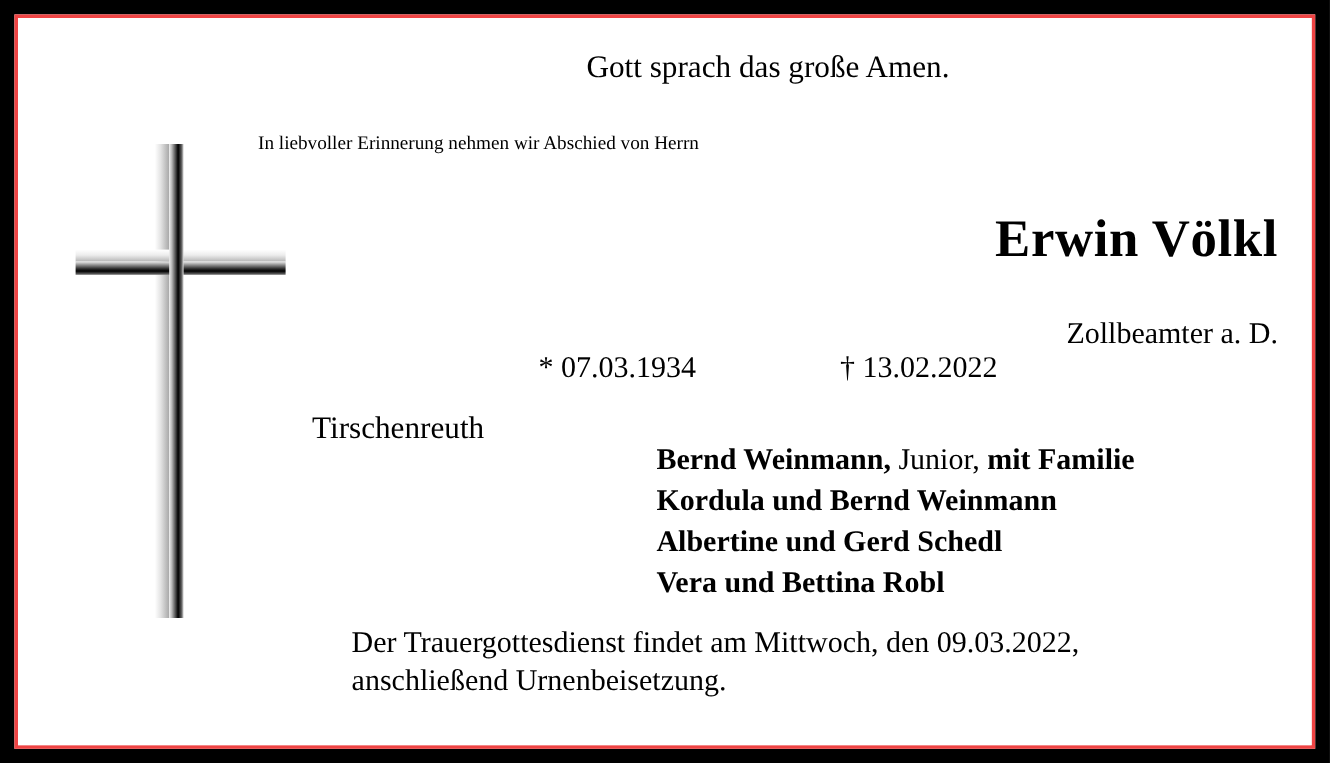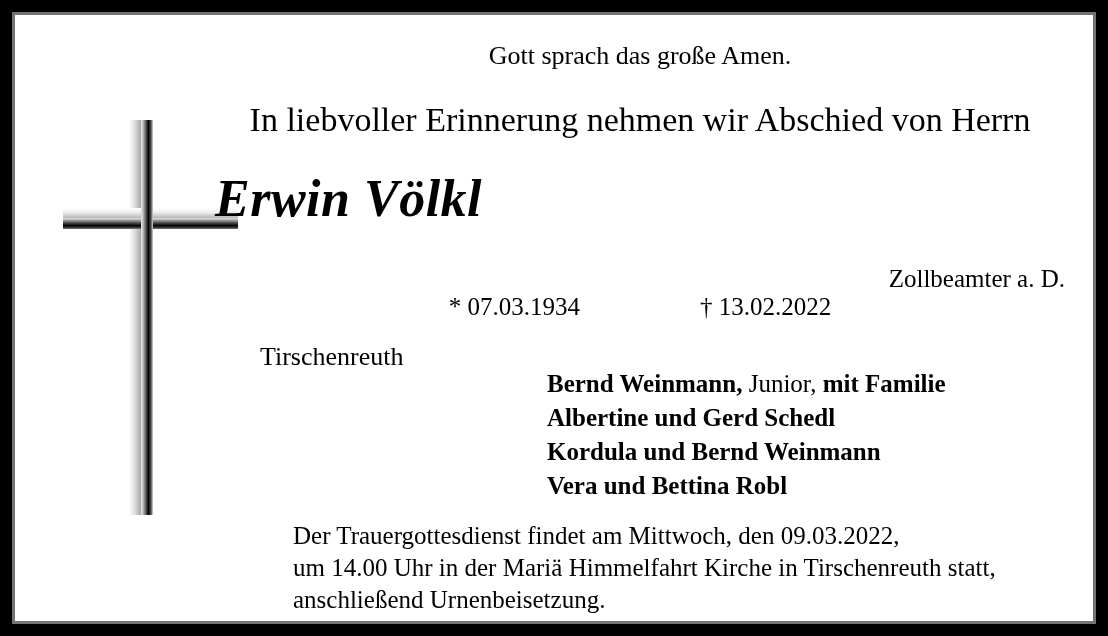--- a/index.html
+++ b/index.html
@@ -23,21 +23,21 @@
     background: #000000;
     box-sizing: border-box;
     padding: 12px;
   }
   .notice-inner {
     position: relative;
     width: 100%;
     height: 100%;
     background: #ffffff;
     box-sizing: border-box;
-    border: 3px solid #737373;
+    border: 3px solid #ef4444;
   }
   .notice-body {
     position: absolute;
     left: 0;
     top: 0;
     right: 0;
     bottom: 0;
     background: #ffffff;
   }
 
@@ -90,34 +90,32 @@
     width: 850px;
     text-align: center;
     font-size: 26px;
     line-height: 34px;
   }
   .intro {
     position: absolute;
     left: 200px;
     top: 88px;
     width: 850px;
-    text-align: center;
-    font-size: 34px;
+    font-size: 16px;
     line-height: 34px;
   }
   .name {
     position: absolute;
     left: 200px;
     top: 148px;
     width: 850px;
-    text-align: left;
-    font-size: 52px;
+    text-align: right;
+    font-size: 44px;
     line-height: 72px;
     font-weight: bold;
-    font-style: italic;
     letter-spacing: 0.5px;
   }
   .profession {
     position: absolute;
     left: 200px;
     top: 248px;
     width: 850px;
     text-align: right;
     font-size: 25px;
     line-height: 32px;
@@ -185,26 +183,25 @@
       <div class="profession">Zollbeamter a. D.</div>
 
       <div class="dates">
         <span class="birth">* 07.03.1934</span><span class="death">† 13.02.2022</span>
       </div>
 
       <div class="place">Tirschenreuth</div>
 
       <div class="survivors">
         <div><span>Bernd Weinmann,</span><span class="reg"> Junior,</span><span> mit Familie</span></div>
+        <div><span>Kordula und Bernd Weinmann</span></div>
         <div><span>Albertine und Gerd Schedl</span></div>
-        <div><span>Kordula und Bernd Weinmann</span></div>
         <div><span>Vera und Bettina Robl</span></div>
       </div>
 
       <div class="service">
         <div>Der Trauergottesdienst findet am Mittwoch, den 09.03.2022,</div>
-        <div>um 14.00 Uhr in der Mariä Himmelfahrt Kirche in Tirschenreuth statt,</div>
         <div>anschließend Urnenbeisetzung.</div>
       </div>
 
     </div>
   </div>
 </div>
 
 </body></html>

